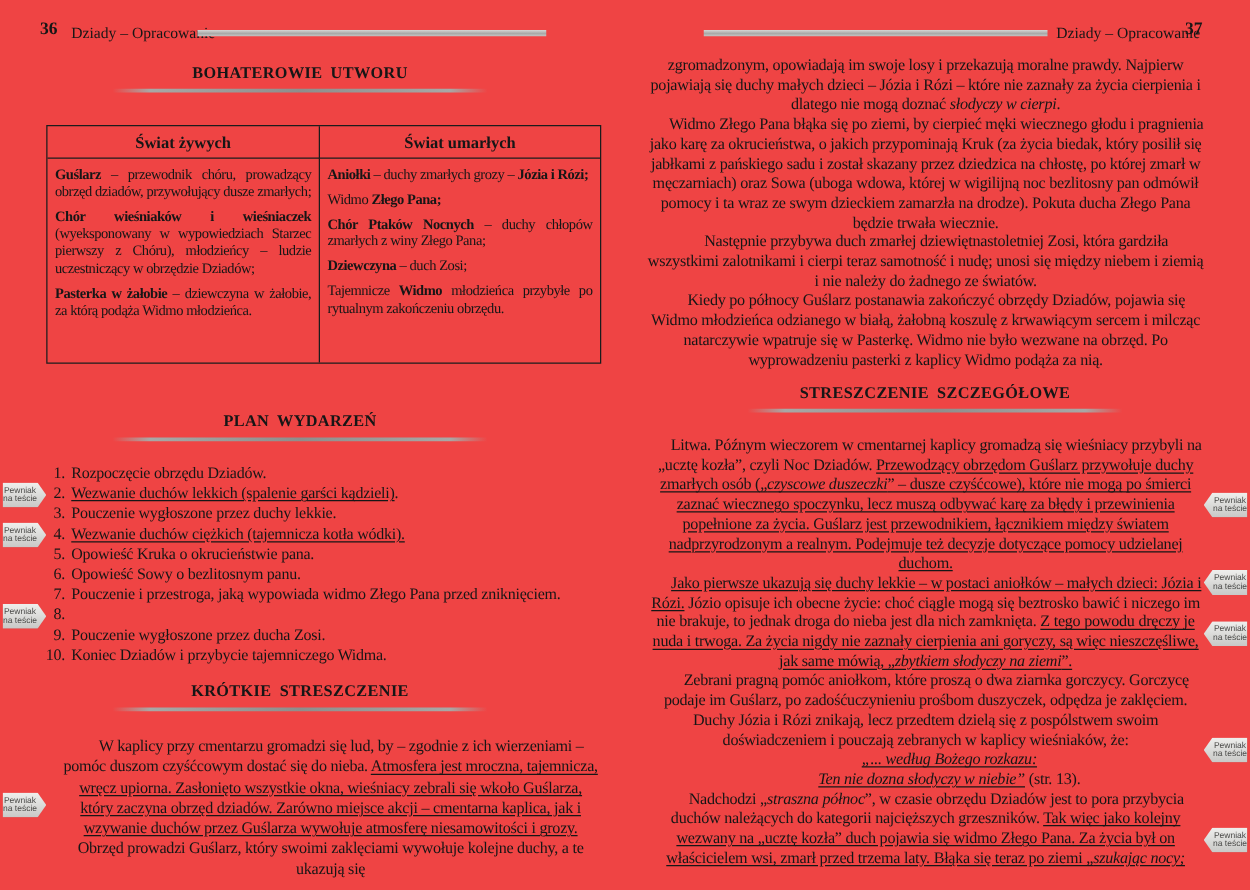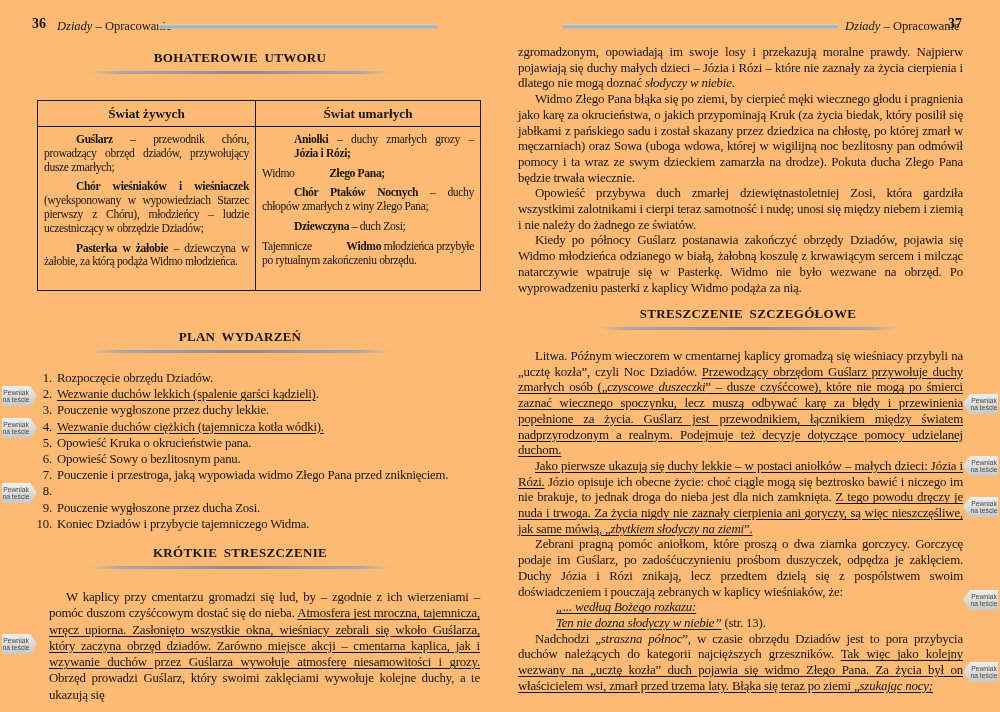--- a/index.html
+++ b/index.html
@@ -1,50 +1,50 @@
 <!DOCTYPE html>
 <html lang="pl"><head>
 <meta charset="utf-8">
 <style>
   html,body{margin:0;padding:0;background:#e8e8e6;}
   .sheet{
     position:relative;width:1000px;height:712px;margin:0 auto;
-    background:#fdba74;overflow:hidden;color:#161616;
+    background:#ef4444;overflow:hidden;color:#161616;
     font-family:"Liberation Serif","DejaVu Serif",serif;
   }
   
   .pgnum{position:absolute;font-weight:bold;font-size:14px;}
   .runhead{position:absolute;font-size:12.5px;white-space:nowrap;}
-  .runhead .bt{font-style:italic;}
+  .runhead .bt{}
   .hbar{position:absolute;height:5px;background:linear-gradient(180deg,#d6d6d4,#a9a9a7 55%,#c4c4c2);}
   
   .sec-title{position:absolute;font-weight:bold;font-size:13px;letter-spacing:.3px;word-spacing:3px;text-align:center;white-space:nowrap;}
   .rule{position:absolute;height:3px;width:300px;
     background:linear-gradient(90deg,rgba(150,150,150,0),#a8a8a6 10%,#8e8e8c 50%,#a8a8a6 90%,rgba(150,150,150,0));}
   
   .tbl{position:absolute;left:37px;top:100px;width:444px;height:191px;box-sizing:border-box;
     border:1.5px solid #1c1c1c;display:grid;grid-template-columns:218px 1fr;grid-template-rows:26px 1fr;}
   .th{font-weight:bold;text-align:center;font-size:13.2px;padding-top:5px;box-sizing:border-box;border-bottom:1.5px solid #1c1c1c;}
   .c1{border-right:1.5px solid #1c1c1c;}
   .td{box-sizing:border-box;padding:6px 6px;font-size:11.6px;letter-spacing:-0.35px;line-height:13.8px;text-align:justify;overflow:hidden;}
   .td p{margin:0 0 6px 0;}
   
   .plan{position:absolute;left:28px;top:370px;width:460px;font-size:12.8px;letter-spacing:-0.2px;}
   .plan .row{display:flex;height:16.2px;line-height:16.2px;white-space:nowrap;}
   .plan .no{display:inline-block;width:24px;text-align:right;margin-right:5px;flex:0 0 auto;}
   
   .parblock{position:absolute;text-align:justify;font-size:12.9px;letter-spacing:-0.2px;line-height:15.7px;}
-  .parblock p{margin:0;}
+  .parblock p{margin:0;text-align:center;}
   .parblock p.ind{text-indent:17px;}
   .ks{left:33px;top:589px;width:431px;line-height:16.3px;margin-left:16px;}
   .blockA{left:518px;top:45px;width:445px;}
   .blockB{left:518px;top:349px;width:445px;}
   .verse{margin-left:38px;text-align:left;}
   
-  .b{font-weight:bold;margin-left:32px;}
+  .b{font-weight:bold;}
   .i{font-style:italic;}
   .u{text-decoration:underline;text-underline-offset:1.5px;}
   
   .badge{position:absolute;width:35px;height:20px;box-sizing:border-box;
     background:linear-gradient(180deg,#efefed,#c8c8c6);
     filter:drop-shadow(1px 1px 1px rgba(70,70,70,.45));
     font-family:"Liberation Sans","DejaVu Sans",sans-serif;
     font-size:6.8px;line-height:7.4px;color:#4a4a48;text-align:center;padding-top:2.6px;}
   .badge span{display:block;}
   .bl{left:2px;clip-path:polygon(0 0,80% 0,100% 50%,80% 100%,0 100%);padding-right:7px;}
@@ -149,23 +149,23 @@
         <span>na teście</span>
       </div>
   </div>
 
   <div>
     <div class="hbar" style="left:563px;top:24px;width:275px;"></div>
     <span class="runhead" style="left:845px;top:19px;"><span class="bt">Dziady</span><span> – Opracowanie</span></span>
     <span class="pgnum" style="left:948px;top:16px;">37</span>
 
     <div class="parblock blockA">
-      <p><span>zgromadzonym, opowiadają im swoje losy i przekazują moralne prawdy. Najpierw pojawiają się duchy małych dzieci – Józia i Rózi – które nie zaznały za życia cierpienia i dlatego nie mogą doznać </span><span class="i">słodyczy w niebie</span><span>.</span></p>
+      <p><span>zgromadzonym, opowiadają im swoje losy i przekazują moralne prawdy. Najpierw pojawiają się duchy małych dzieci – Józia i Rózi – które nie zaznały za życia cierpienia i dlatego nie mogą doznać </span><span class="i">słodyczy w cierpi</span><span>.</span></p>
       <p class="ind"><span>Widmo Złego Pana błąka się po ziemi, by cierpieć męki wiecznego głodu i pragnienia jako karę za okrucieństwa, o jakich przypominają Kruk (za życia biedak, który posilił się jabłkami z pańskiego sadu i został skazany przez dziedzica na chłostę, po której zmarł w męczarniach) oraz Sowa (uboga wdowa, której w wigilijną noc bezlitosny pan odmówił pomocy i ta wraz ze swym dzieckiem zamarzła na drodze). Pokuta ducha Złego Pana będzie trwała wiecznie.</span></p>
-      <p class="ind"><span>Opowieść przybywa duch zmarłej dziewiętnastoletniej Zosi, która gardziła wszystkimi zalotnikami i cierpi teraz samotność i nudę; unosi się między niebem i ziemią i nie należy do żadnego ze światów.</span></p>
+      <p class="ind"><span>Następnie przybywa duch zmarłej dziewiętnastoletniej Zosi, która gardziła wszystkimi zalotnikami i cierpi teraz samotność i nudę; unosi się między niebem i ziemią i nie należy do żadnego ze światów.</span></p>
       <p class="ind"><span>Kiedy po północy Guślarz postanawia zakończyć obrzędy Dziadów, pojawia się Widmo młodzieńca odzianego w białą, żałobną koszulę z krwawiącym sercem i milcząc natarczywie wpatruje się w Pasterkę. Widmo nie było wezwane na obrzęd. Po wyprowadzeniu pasterki z kaplicy Widmo podąża za nią.</span></p>
     </div>
 
     <div class="sec-title" style="left:518px;top:306px;width:460px;">STRESZCZENIE SZCZEGÓŁOWE</div>
     <div class="rule" style="left:598px;top:327px;"></div>
 
     <div class="parblock blockB">
       <p class="ind"><span>Litwa. Późnym wieczorem w cmentarnej kaplicy gromadzą się wieśniacy przybyli na „ucztę kozła”, czyli Noc Dziadów. </span><span class="u">Przewodzący obrzędom Guślarz przywołuje duchy zmarłych osób („</span><span class="i u">czyscowe duszeczki</span><span class="u">” – dusze czyśćcowe), które nie mogą po śmierci zaznać wiecznego spoczynku, lecz muszą odbywać karę za błędy i przewinienia popełnione za życia. Guślarz jest przewodnikiem, łącznikiem między światem nadprzyrodzonym a realnym. Podejmuje też decyzje dotyczące pomocy udzielanej duchom.</span></p>
       <p class="ind"><span class="u">Jako pierwsze ukazują się duchy lekkie – w postaci aniołków – małych dzieci: Józia i Rózi.</span><span> Józio opisuje ich obecne życie: choć ciągle mogą się beztrosko bawić i niczego im nie brakuje, to jednak droga do nieba jest dla nich zamknięta. </span><span class="u">Z tego powodu dręczy je nuda i trwoga. Za życia nigdy nie zaznały cierpienia ani goryczy, są więc nieszczęśliwe, jak same mówią, „</span><span class="i u">zbytkiem słodyczy na ziemi</span><span class="u">”.</span></p>
       <p class="ind"><span>Zebrani pragną pomóc aniołkom, które proszą o dwa ziarnka gorczycy. Gorczycę podaje im Guślarz, po zadośćuczynieniu prośbom duszyczek, odpędza je zaklęciem. Duchy Józia i Rózi znikają, lecz przedtem dzielą się z pospólstwem swoim doświadczeniem i pouczają zebranych w kaplicy wieśniaków, że:</span></p>

